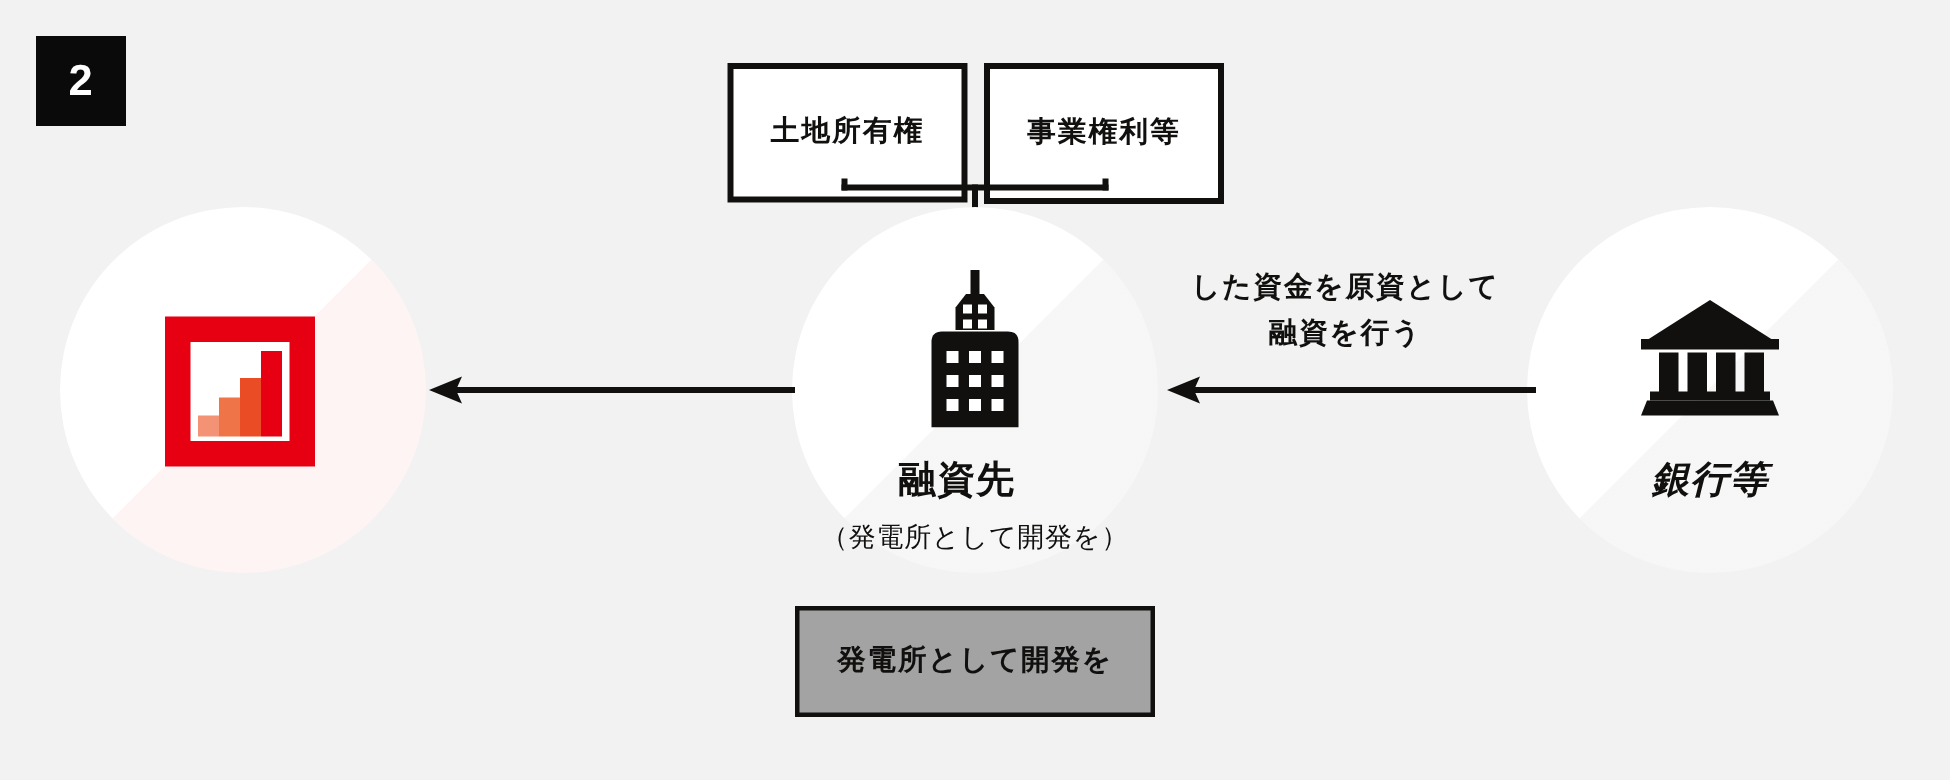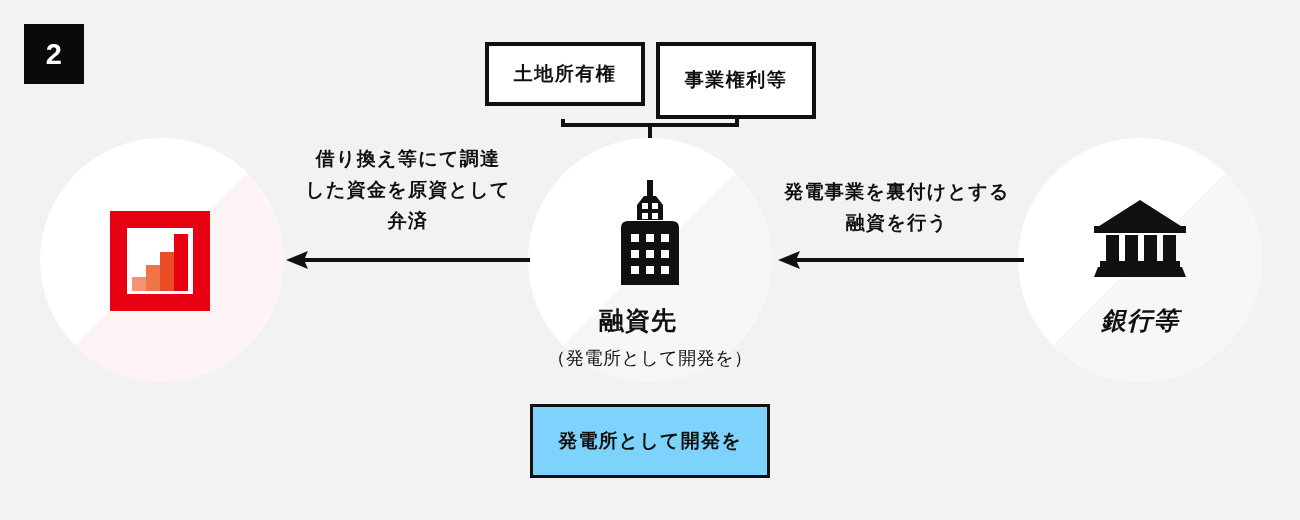--- a/index.html
+++ b/index.html
@@ -155,42 +155,42 @@
     background: #ffffff;
     box-sizing: border-box;
     display: flex;
     align-items: center;
     justify-content: center;
     font-size: 19px;
     font-weight: 700;
     letter-spacing: 1.5px;
     line-height: 1.3;
   }
-  .top-box.box-land   { left: 485px; top: 42px; width: 160px; height: 64px; }
-  .top-box.box-rights { left: 656px; top: 42px; width: 160px; height: 77px; font-family: Liberation Serif, serif; }
+  .top-box.box-land   { left: 485px; top: 42px; width: 160px; height: 93px; }
+  .top-box.box-rights { left: 656px; top: 42px; width: 160px; height: 94px; font-family: Liberation Serif, serif; }
 
   
   .conn {
     position: absolute;
     background: #11100f;
   }
   .conn.v-left   { left: 561px; top: 119px; width: 4px;   height: 8px; }
   .conn.v-right  { left: 735px; top: 119px; width: 4px;   height: 8px; }
   .conn.h-bar    { left: 561px; top: 123px; width: 178px; height: 4px; }
   .conn.v-stub   { left: 648px; top: 123px; width: 4px;   height: 16px; }
 
   
   .bottom-box {
     position: absolute;
     left: 530px;
     top: 404px;
     width: 240px;
     height: 74px;
     border: 3px solid #11100f;
-    background: #7dd3fc;
+    background: #a3a3a3;
     box-sizing: border-box;
     display: flex;
     flex-direction: column;
     align-items: center;
     justify-content: center;
     font-size: 19px;
     font-weight: 700;
     letter-spacing: 1.2px;
     line-height: 1.55;
     text-align: center;
@@ -292,32 +292,27 @@
       <rect x="33" y="39" width="13" height="28" fill="#11100f"></rect>
       <rect x="52" y="39" width="13" height="28" fill="#11100f"></rect>
       <rect x="71" y="39" width="13" height="28" fill="#11100f"></rect>
 
       <rect x="8" y="65" width="80" height="6" fill="#11100f"></rect>
       <path d="M2 81 L6 71 L90 71 L94 81 Z" fill="#11100f"></path>
     </svg>
   </div>
   <div class="node-title right-title" style="left:1018px; width:244px;">銀行等</div>
 
-  <div class="arrow-label left-label">
-    <div>借り換え等にて調達</div>
-    <div>した資金を原資として</div>
-    <div>弁済</div>
-  </div>
   <svg class="arrow arrow-left-flow" viewBox="0 0 244 24" preserveAspectRatio="none">
     <rect x="18" y="10" width="226" height="4" fill="#11100f"></rect>
     <path d="M0 12 L22 3 L18 12 L22 21 Z" fill="#11100f"></path>
   </svg>
 
   <div class="arrow-label right-label">
-    <div>発電事業を裏付けとする</div>
+    <div>した資金を原資として</div>
     <div>融資を行う</div>
   </div>
   <svg class="arrow arrow-right-flow" viewBox="0 0 246 24" preserveAspectRatio="none">
     <rect x="18" y="10" width="228" height="4" fill="#11100f"></rect>
     <path d="M0 12 L22 3 L18 12 L22 21 Z" fill="#11100f"></path>
   </svg>
 
   <div class="bottom-box">
     <div>発電所として開発を</div>
   </div>

